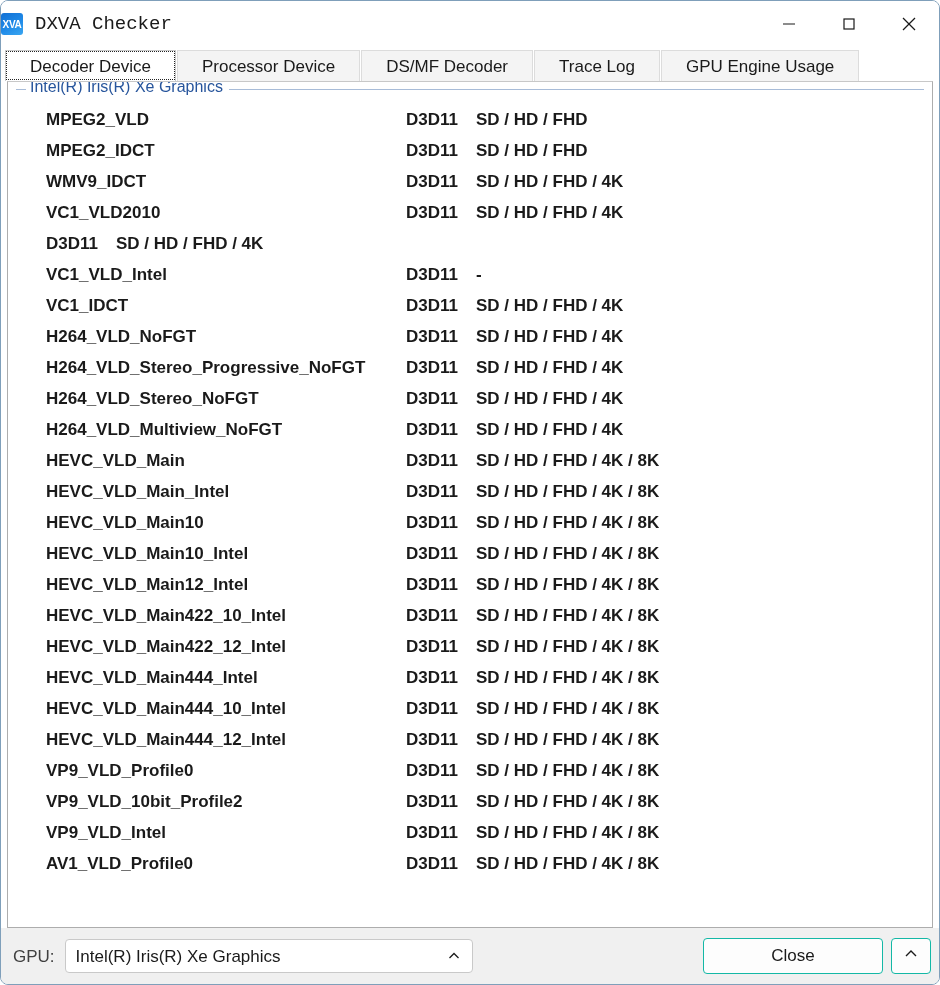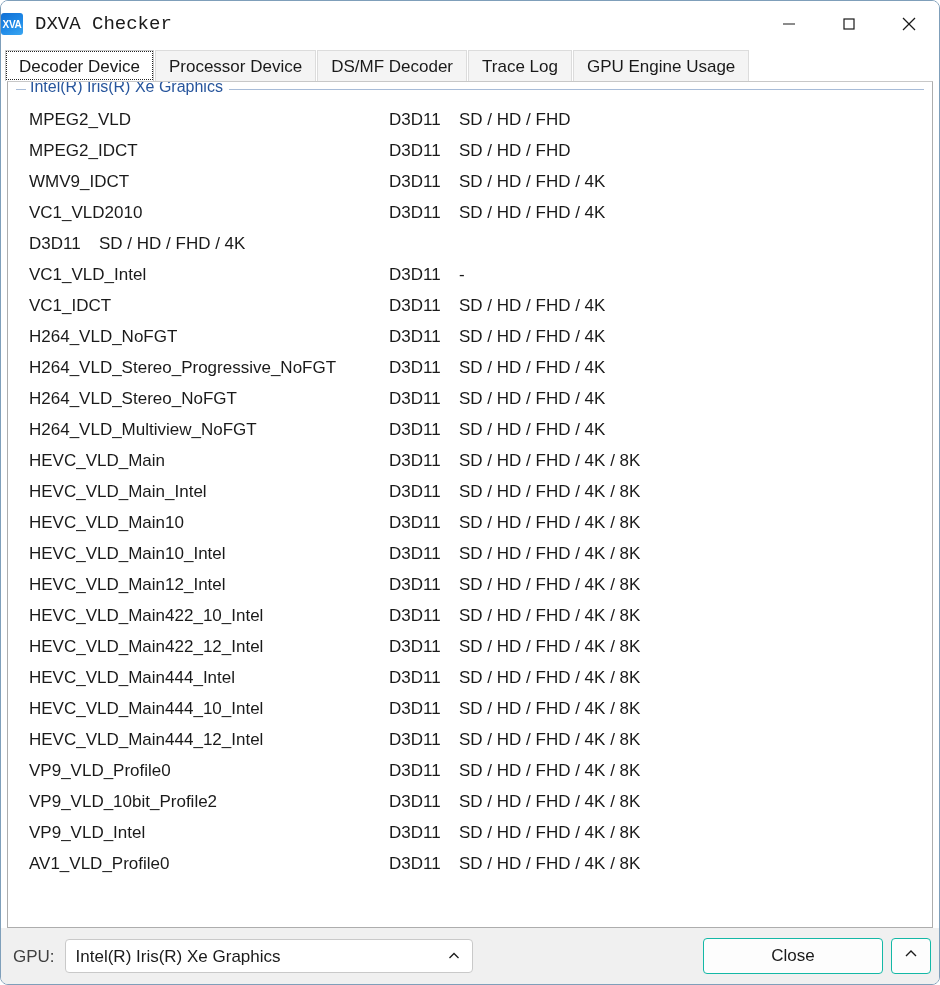--- a/index.html
+++ b/index.html
@@ -75,21 +75,21 @@
     height: 34px;
     display: flex;
     align-items: flex-end;
     padding-left: 4px;
     background: #ffffff;
     position: relative;
     z-index: 2;
   }
   .tab {
     height: 31px;
-    padding: 0 13px;
+    padding: 0 24px;
     display: flex;
     align-items: center;
     font-size: 17px;
     color: #1a1a1a;
     background: #f4f4f4;
     border: 1px solid #dcdcdc;
     border-bottom: none;
     margin-right: 1px;
     cursor: default;
     white-space: nowrap;
@@ -126,22 +126,23 @@
     background: #ffffff;
     padding: 0 6px 0 4px;
     font-size: 16px;
     color: #27559c;
     line-height: 1;
     white-space: nowrap;
   }
 
   .rows {
     position: absolute;
-    left: 0; right: 0; top: 14px;
+    left: 17px; right: 0; top: 14px;
     padding-left: 13px;
+    font-weight: bold;
   }
   .row {
     height: 31px;
     display: flex;
     align-items: center;
     font-size: 17px;
     color: #1a1a1a;
     line-height: 1;
     white-space: nowrap;
   }

